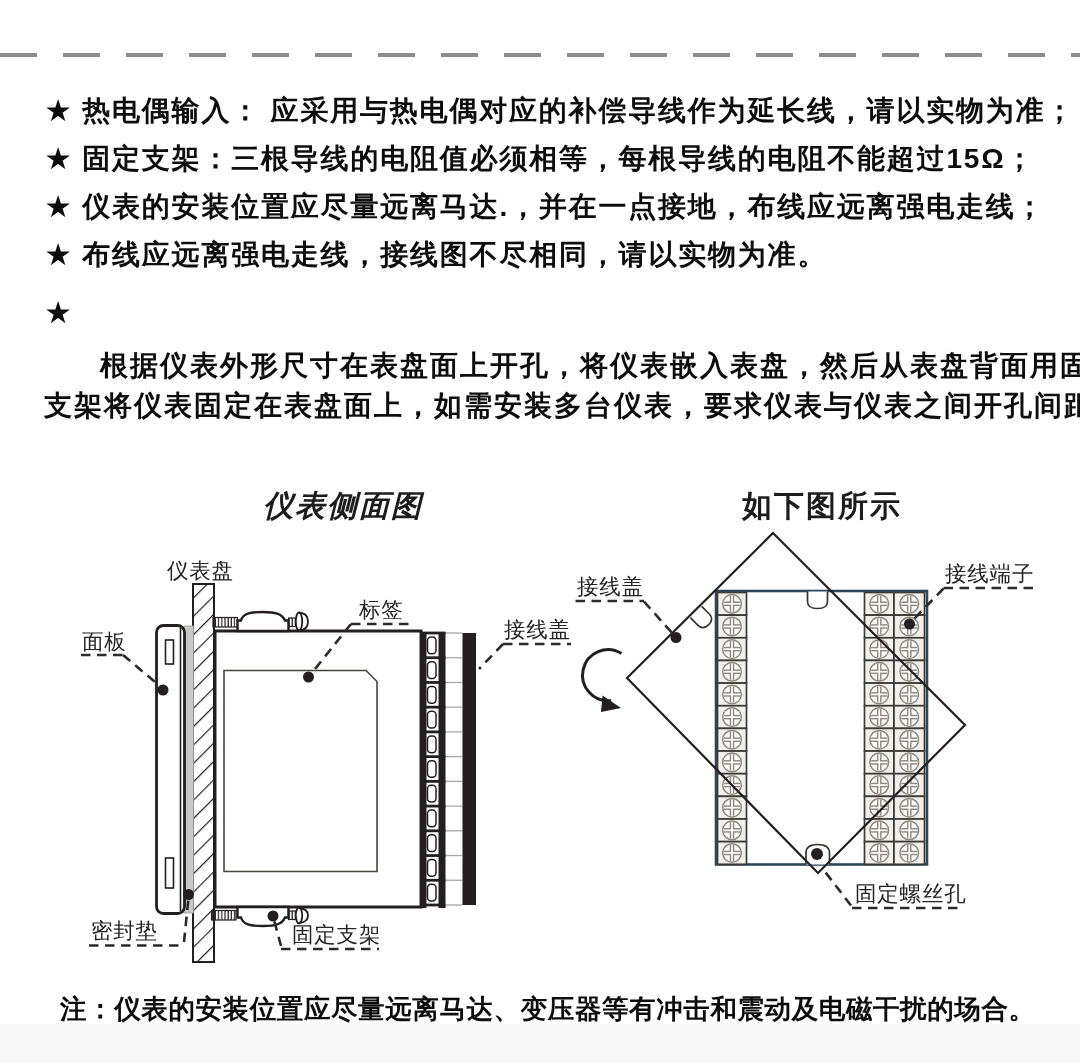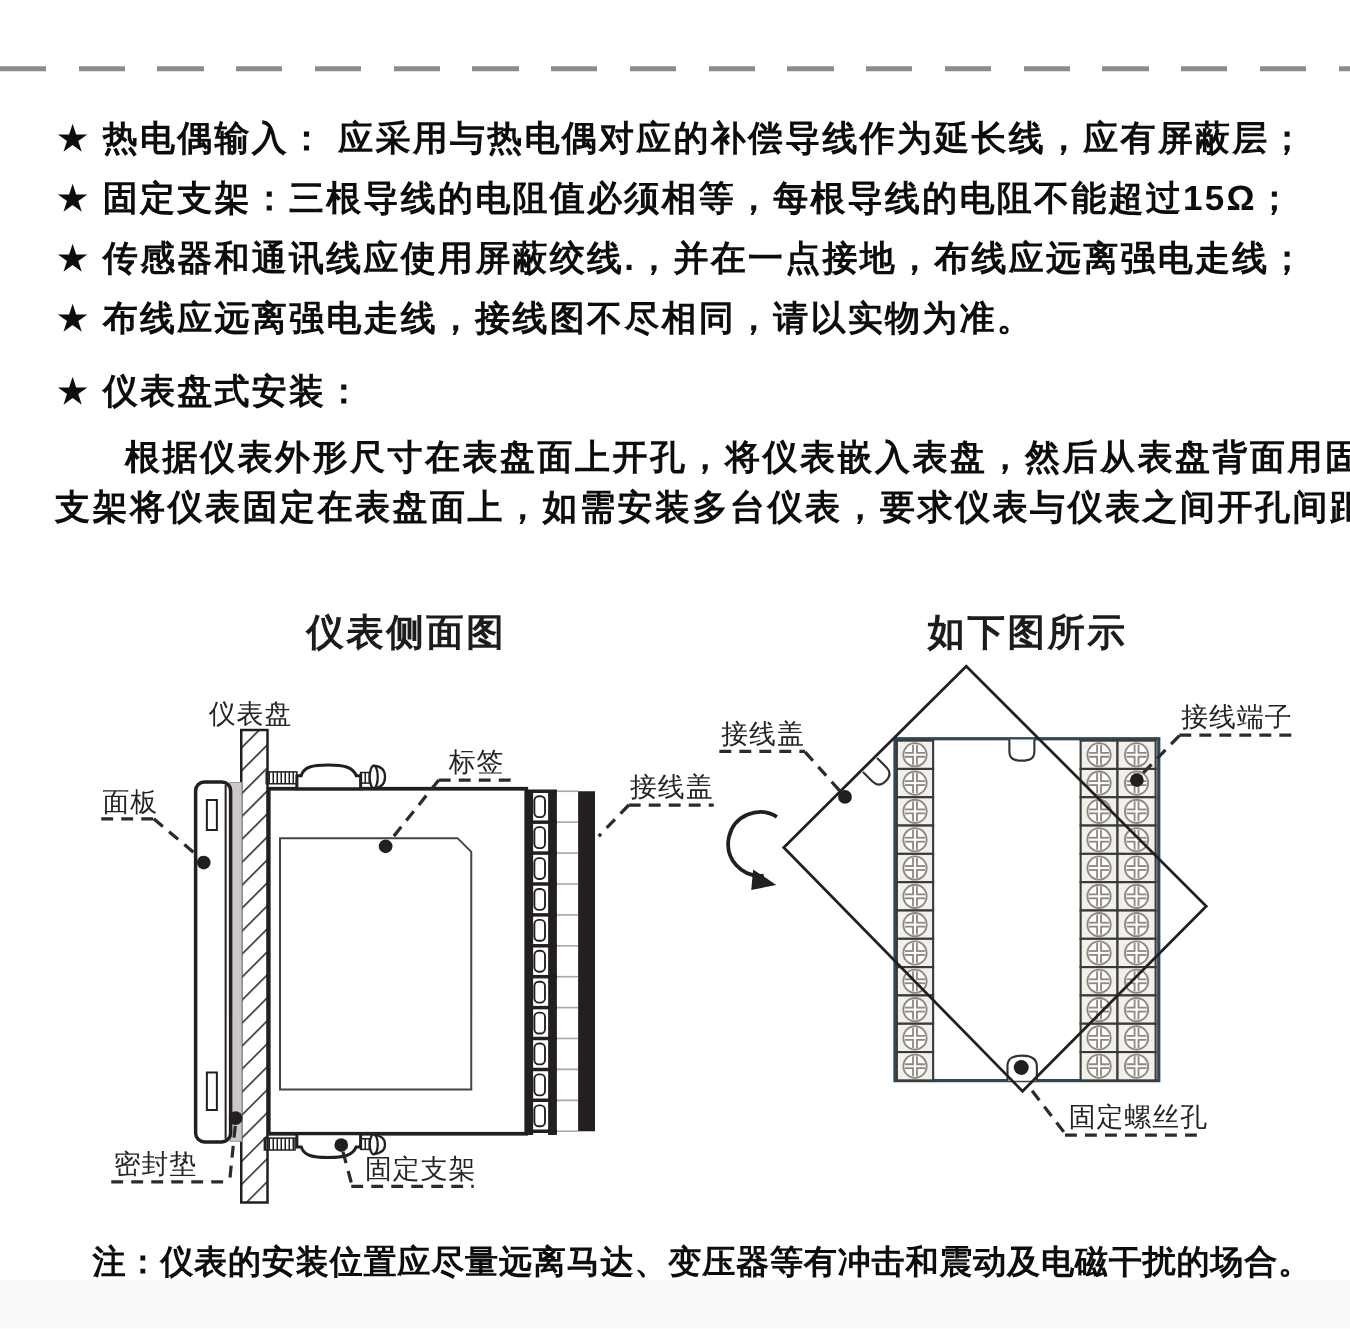--- a/index.html
+++ b/index.html
@@ -7,59 +7,58 @@
         font-family:"Liberation Sans",sans-serif;color:#0d0d0d;}
   .top-dash{position:absolute;left:0;top:53px;width:1080px;height:4px;
         background:repeating-linear-gradient(90deg,#8c8c8c 0 37px,transparent 37px 63px);}
   .bullet{position:absolute;left:46px;display:flex;align-items:flex-start;
         font-weight:700;font-size:28px;letter-spacing:1.8px;line-height:34px;white-space:nowrap;}
   .bullet .star{font-size:27px;margin-right:12px;letter-spacing:0;}
   .para-line{position:absolute;font-weight:700;font-size:28px;letter-spacing:2px;
         line-height:34px;white-space:nowrap;}
   .diag-title{position:absolute;top:486px;width:230px;text-align:center;
         font-family:"Liberation Serif",serif;font-weight:700;font-size:30px;letter-spacing:2px;color:#1c1c1c;}
-  .note{position:absolute;left:74px;top:991px;font-weight:700;font-size:26.5px;
+  .note{position:absolute;left:60px;top:991px;font-weight:700;font-size:26.5px;
         letter-spacing:0.6px;white-space:nowrap;}
   .footer-strip{position:absolute;left:0;top:1024px;width:1080px;height:39px;background:#f9f9f9;}
   svg text{font-family:"Liberation Sans",sans-serif;font-size:21.5px;fill:#242424;
         font-weight:500;letter-spacing:0.8px;}
 </style>
 </head>
 <body>
 
 <div class="page">
 
   <div class="top-dash"></div>
 
   <div class="bullet" style="top:94px;">
     <span class="star">★</span>
-    <span>热电偶输入： 应采用与热电偶对应的补偿导线作为延长线，应有屏蔽层；</span>
+    <span>热电偶输入： 应采用与热电偶对应的补偿导线作为延长线，请以实物为准；</span>
   </div>
   <div class="bullet" style="top:142px;">
     <span class="star">★</span>
     <span>固定支架：三根导线的电阻值必须相等，每根导线的电阻不能超过15Ω；</span>
   </div>
   <div class="bullet" style="top:190px;">
     <span class="star">★</span>
-    <span>传感器和通讯线应使用屏蔽绞线.，并在一点接地，布线应远离强电走线；</span>
+    <span>仪表的安装位置应尽量远离马达.，并在一点接地，布线应远离强电走线；</span>
   </div>
   <div class="bullet" style="top:238px;">
     <span class="star">★</span>
     <span>布线应远离强电走线，接线图不尽相同，请以实物为准。</span>
   </div>
 
   <div class="bullet" style="top:296px;">
     <span class="star">★</span>
-    <span>仪表盘式安装：</span>
   </div>
 
   <div class="para-line" style="top:349px;left:100px;">根据仪表外形尺寸在表盘面上开孔，将仪表嵌入表盘，然后从表盘背面用固定</div>
   <div class="para-line" style="top:389px;left:44px;">支架将仪表固定在表盘面上，如需安装多台仪表，要求仪表与仪表之间开孔间距≥</div>
 
-  <div class="diag-title" style="left:210px;">仪表侧面图</div>
+  <div class="diag-title" style="left:228px;font-style:italic;">仪表侧面图</div>
   <div class="diag-title" style="left:707px;">如下图所示</div>
 
   <svg id="diagram-svg" style="position:absolute;left:0;top:530px;" width="1080" height="445" viewBox="0 530 1080 445">
     <defs>
       <pattern id="hatch" patternUnits="userSpaceOnUse" width="13" height="13" patternTransform="rotate(45)">
         <line x1="0" y1="0" x2="0" y2="13" stroke="#231f20" stroke-width="2.4"></line>
       </pattern>
       <pattern id="coil" patternUnits="userSpaceOnUse" width="3.2" height="12">
         <line x1="1" y1="0" x2="1" y2="12" stroke="#231f20" stroke-width="1.2"></line>
       </pattern>

